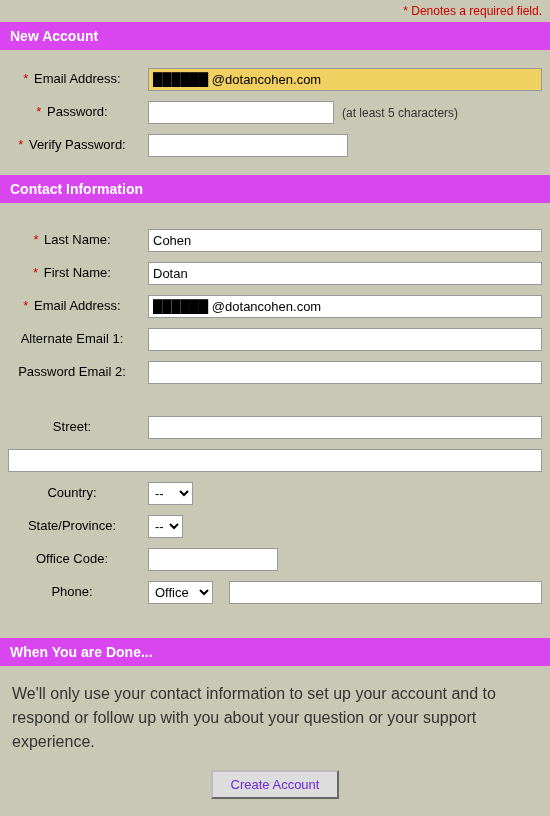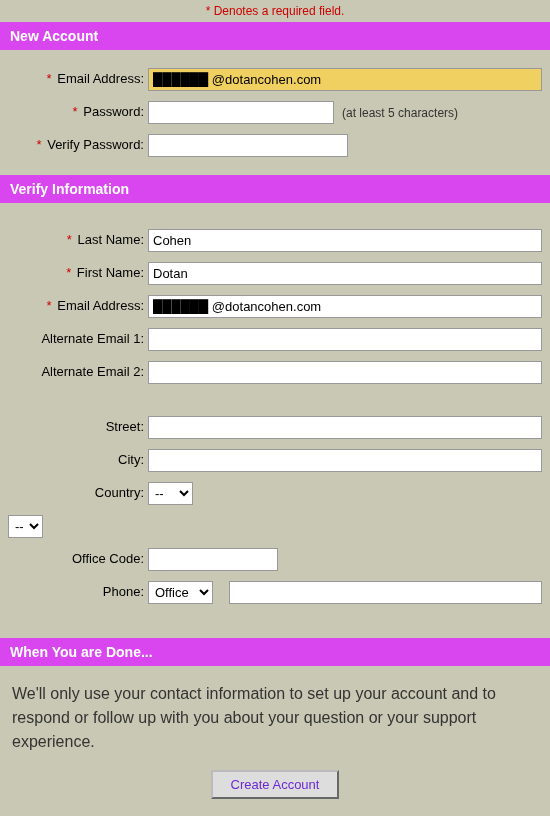--- a/index.html
+++ b/index.html
@@ -5,21 +5,21 @@
     * { box-sizing: border-box; margin: 0; padding: 0; }
     body {
       font-family: Arial, sans-serif;
       font-size: 13px;
       background-color: #c8c8b4;
       width: 550px;
       min-height: 816px;
       color: #000;
     }
     .required-note {
-      text-align: center;
+      text-align: right;
       padding: 4px 8px;
       font-size: 12px;
       color: #c00;
     }
     .section-header {
       background-color: #d946ef;
       color: #fff;
       padding: 6px 10px;
       font-size: 14px;
       font-weight: bold;
@@ -28,24 +28,24 @@
       background-color: #c8c8b4;
       padding: 10px 0;
     }
     .form-row {
       display: flex;
       align-items: center;
       margin: 6px 0;
       padding: 2px 8px;
     }
     .form-label {
-      text-align: right;
+      text-align: center;
       width: 140px;
       min-width: 140px;
-      padding-right: 4px;
+      padding-right: 12px;
       font-size: 13px;
       line-height: 1.4;
     }
     .form-label .required-star {
       color: #c00;
       margin-right: 2px;
     }
     .form-input {
       flex: 1;
     }
@@ -147,21 +147,21 @@
     <div class="form-label">
       <span class="required-star">*</span>
       <span>Verify Password:</span>
     </div>
     <div class="form-input">
       <input type="password" style="width: 200px;">
     </div>
   </div>
 </div>
 
-<div class="section-header">Verify Information</div>
+<div class="section-header">Contact Information</div>
 <div class="form-section">
   <div class="contact-divider"></div>
 
   <div class="form-row">
     <div class="form-label">
       <span class="required-star">*</span>
       <span>Last Name:</span>
     </div>
     <div class="form-input">
       <input type="text" value="Cohen" style="">
@@ -192,62 +192,62 @@
     <div class="form-label">
       <span>Alternate Email 1:</span>
     </div>
     <div class="form-input">
       <input type="text" style="">
     </div>
   </div>
 
   <div class="form-row">
     <div class="form-label">
-      <span>Alternate Email 2:</span>
+      <span>Password Email 2:</span>
     </div>
     <div class="form-input">
       <input type="text" style="">
     </div>
   </div>
 
   <div class="divider"></div>
 
   <div class="form-row">
     <div class="form-label">
       <span>Street:</span>
     </div>
     <div class="form-input">
       <input type="text" style="">
     </div>
   </div>
 
   <div class="form-row">
-    <div class="form-label">
-      <span>City:</span>
-    </div>
     <div class="form-input">
       <input type="text" style="">
     </div>
   </div>
 
   <div class="form-row">
     <div class="form-label">
       <span>Country:</span>
     </div>
     <div class="form-input">
       <select>
         <option>--</option>
         <option>US</option>
         <option>UK</option>
         <option>CA</option>
       </select>
     </div>
   </div>
 
   <div class="form-row">
+    <div class="form-label">
+      <span>State/Province:</span>
+    </div>
     <div class="form-input">
       <select>
         <option>--</option>
       </select>
     </div>
   </div>
 
   <div class="form-row">
     <div class="form-label">
       <span>Office Code:</span>

